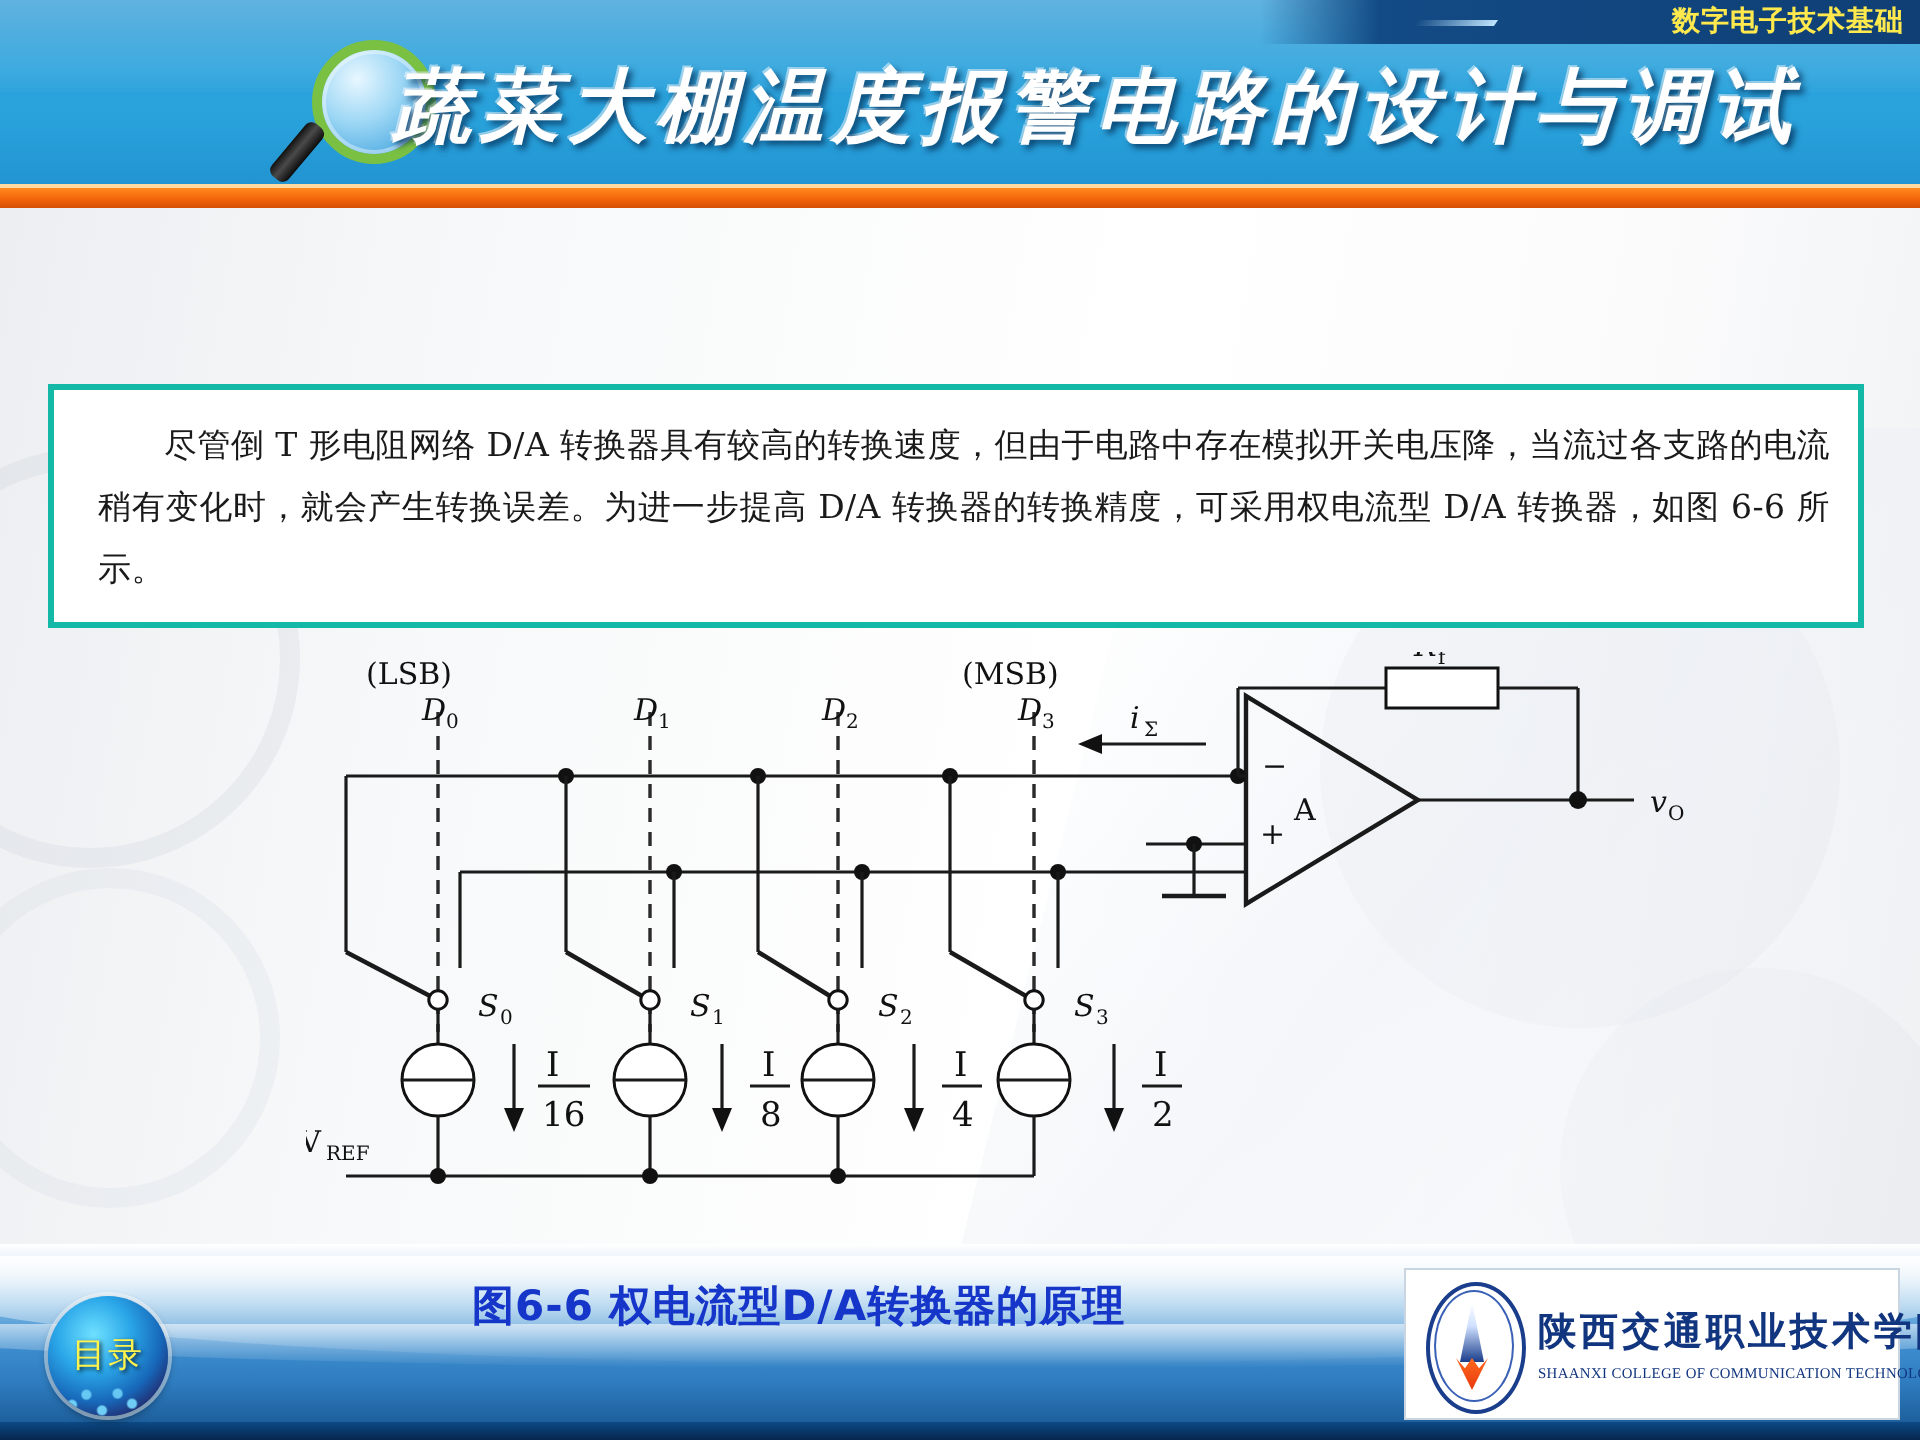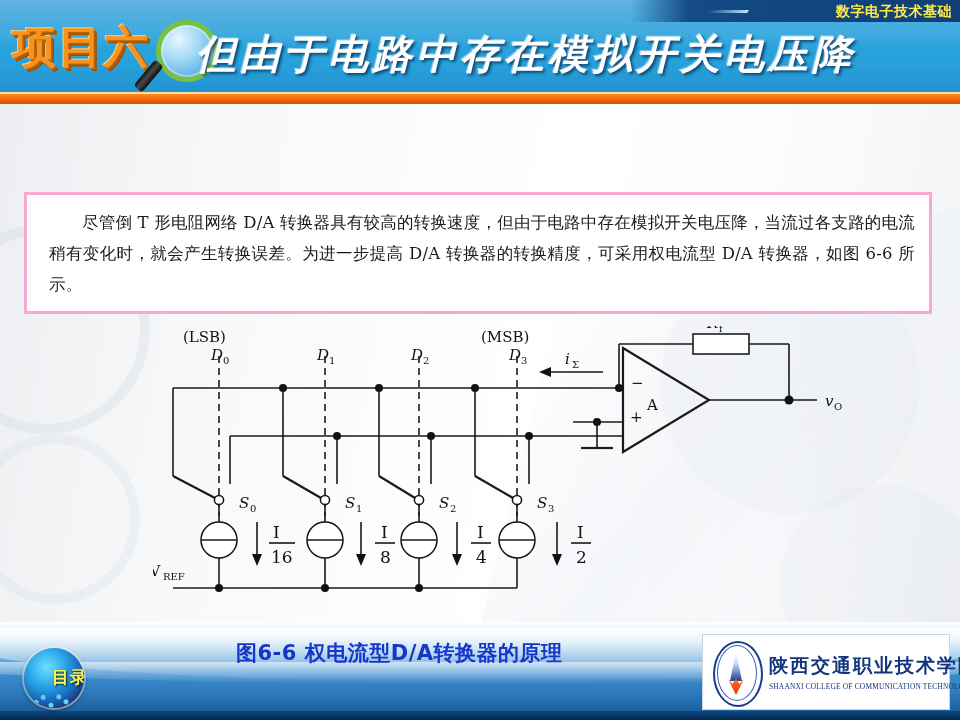--- a/index.html
+++ b/index.html
@@ -66,21 +66,21 @@
   .pill{position:absolute;left:0;top:0;width:500px;height:44px;border-radius:22px;
     background:linear-gradient(180deg,#6f63f2 0%,#5a4fe8 48%,#4c41d8 100%);
     box-shadow:inset 0 1px 0 rgba(255,255,255,.35);}
   .pill-text{position:absolute;left:34px;top:2px;height:42px;line-height:42px;
     color:#ffffff;font-size:30px;font-weight:bold;letter-spacing:1px;
     font-family:"DejaVu Serif","Liberation Serif",serif;white-space:nowrap;
     text-shadow:1px 1px 2px rgba(0,0,0,.55),-1px -1px 0 rgba(255,255,255,.35);}
 
   
   .para-box{position:absolute;left:24px;top:192px;width:908px;height:122px;
-    background:#ffffff;border:3px solid #f9a8d4;box-sizing:border-box;}
+    background:#ffffff;border:3px solid #14b8a6;box-sizing:border-box;}
   .para-text{position:absolute;left:22px;top:12px;width:866px;
     font-family:"DejaVu Serif","Liberation Serif",serif;
     font-size:16.5px;line-height:31px;color:#1a1a1a;text-align:justify;text-indent:2em;
     letter-spacing:.2px;}
 
   
   .figure{position:absolute;left:153px;top:326px;width:700px;height:296px;}
   .figure svg{display:block;}
 
   
@@ -101,22 +101,22 @@
 
   .toc{position:absolute;left:24px;top:26px;width:60px;height:60px;border-radius:50%;
     background:radial-gradient(circle at 38% 32%,#6ee0ff 0%,#2aa6e8 34%,#1766b8 62%,#27124f 88%,#120a28 100%);
     box-shadow:0 0 0 2px rgba(255,255,255,.45),0 2px 5px rgba(0,0,0,.45);overflow:hidden;}
   .toc .bubbles{position:absolute;left:0;bottom:0;width:60px;height:28px;
     background:radial-gradient(circle at 20% 80%,rgba(120,220,255,.9) 2px,transparent 3px),
                radial-gradient(circle at 45% 90%,rgba(120,220,255,.9) 2px,transparent 3px),
                radial-gradient(circle at 70% 78%,rgba(120,220,255,.9) 2px,transparent 3px),
                radial-gradient(circle at 32% 62%,rgba(120,220,255,.8) 2px,transparent 3px),
                radial-gradient(circle at 58% 60%,rgba(120,220,255,.8) 2px,transparent 3px);}
-  .toc-label{position:absolute;left:16px;top:18px;width:60px;text-align:center;
-    color:#fff34d;font-size:17px;font-weight:bold;letter-spacing:1px;
+  .toc-label{position:absolute;left:0;top:18px;width:60px;text-align:center;
+    color:#fff34d;font-size:17px;font-weight:normal;letter-spacing:1px;
     font-family:"DejaVu Sans","Liberation Sans",sans-serif;
     text-shadow:1px 1px 2px rgba(0,0,0,.8);}
 
   .logo{position:absolute;left:702px;top:12px;width:248px;height:76px;
     background:#ffffff;border:1px solid #c9d6e2;box-sizing:border-box;display:flex;align-items:center;}
   .logo-mark{position:relative;width:56px;height:66px;margin-left:6px;flex:0 0 auto;}
   .logo-mark .ring{position:absolute;left:4px;top:2px;width:46px;height:62px;border-radius:50%;
     border:2px solid #1a3e8c;}
   .logo-mark .ring2{position:absolute;left:8px;top:6px;width:38px;height:54px;border-radius:50%;
     border:1px solid #3a61b5;}
@@ -144,28 +144,27 @@
     <div class="blob b2"></div>
     <div class="sheen"></div>
   </div>
 
   <div class="header">
     <div class="hdr-sheen"></div>
     <div class="hdr-darkband"></div>
     <div class="hdr-badge-slash"></div>
     <div class="hdr-badge">数字电子技术基础</div>
 
-    <div class="proj-no">项目六</div>
 
     <div class="magnifier">
       <div class="lens"></div>
       <div class="handle"></div>
     </div>
 
-    <div class="hdr-title">但由于电路中存在模拟开关电压降</div>
+    <div class="hdr-title">蔬菜大棚温度报警电路的设计与调试</div>
 
     <div class="hdr-orange-line"></div>
     <div class="hdr-orange"></div>
   </div>
 
 
   <div class="para-box">
     <div class="para-text">尽管倒 T 形电阻网络 D/A 转换器具有较高的转换速度，但由于电路中存在模拟开关电压降，当流过各支路的电流稍有变化时，就会产生转换误差。为进一步提高 D/A 转换器的转换精度，可采用权电流型 D/A 转换器，如图 6-6 所示。</div>
   </div>
 

